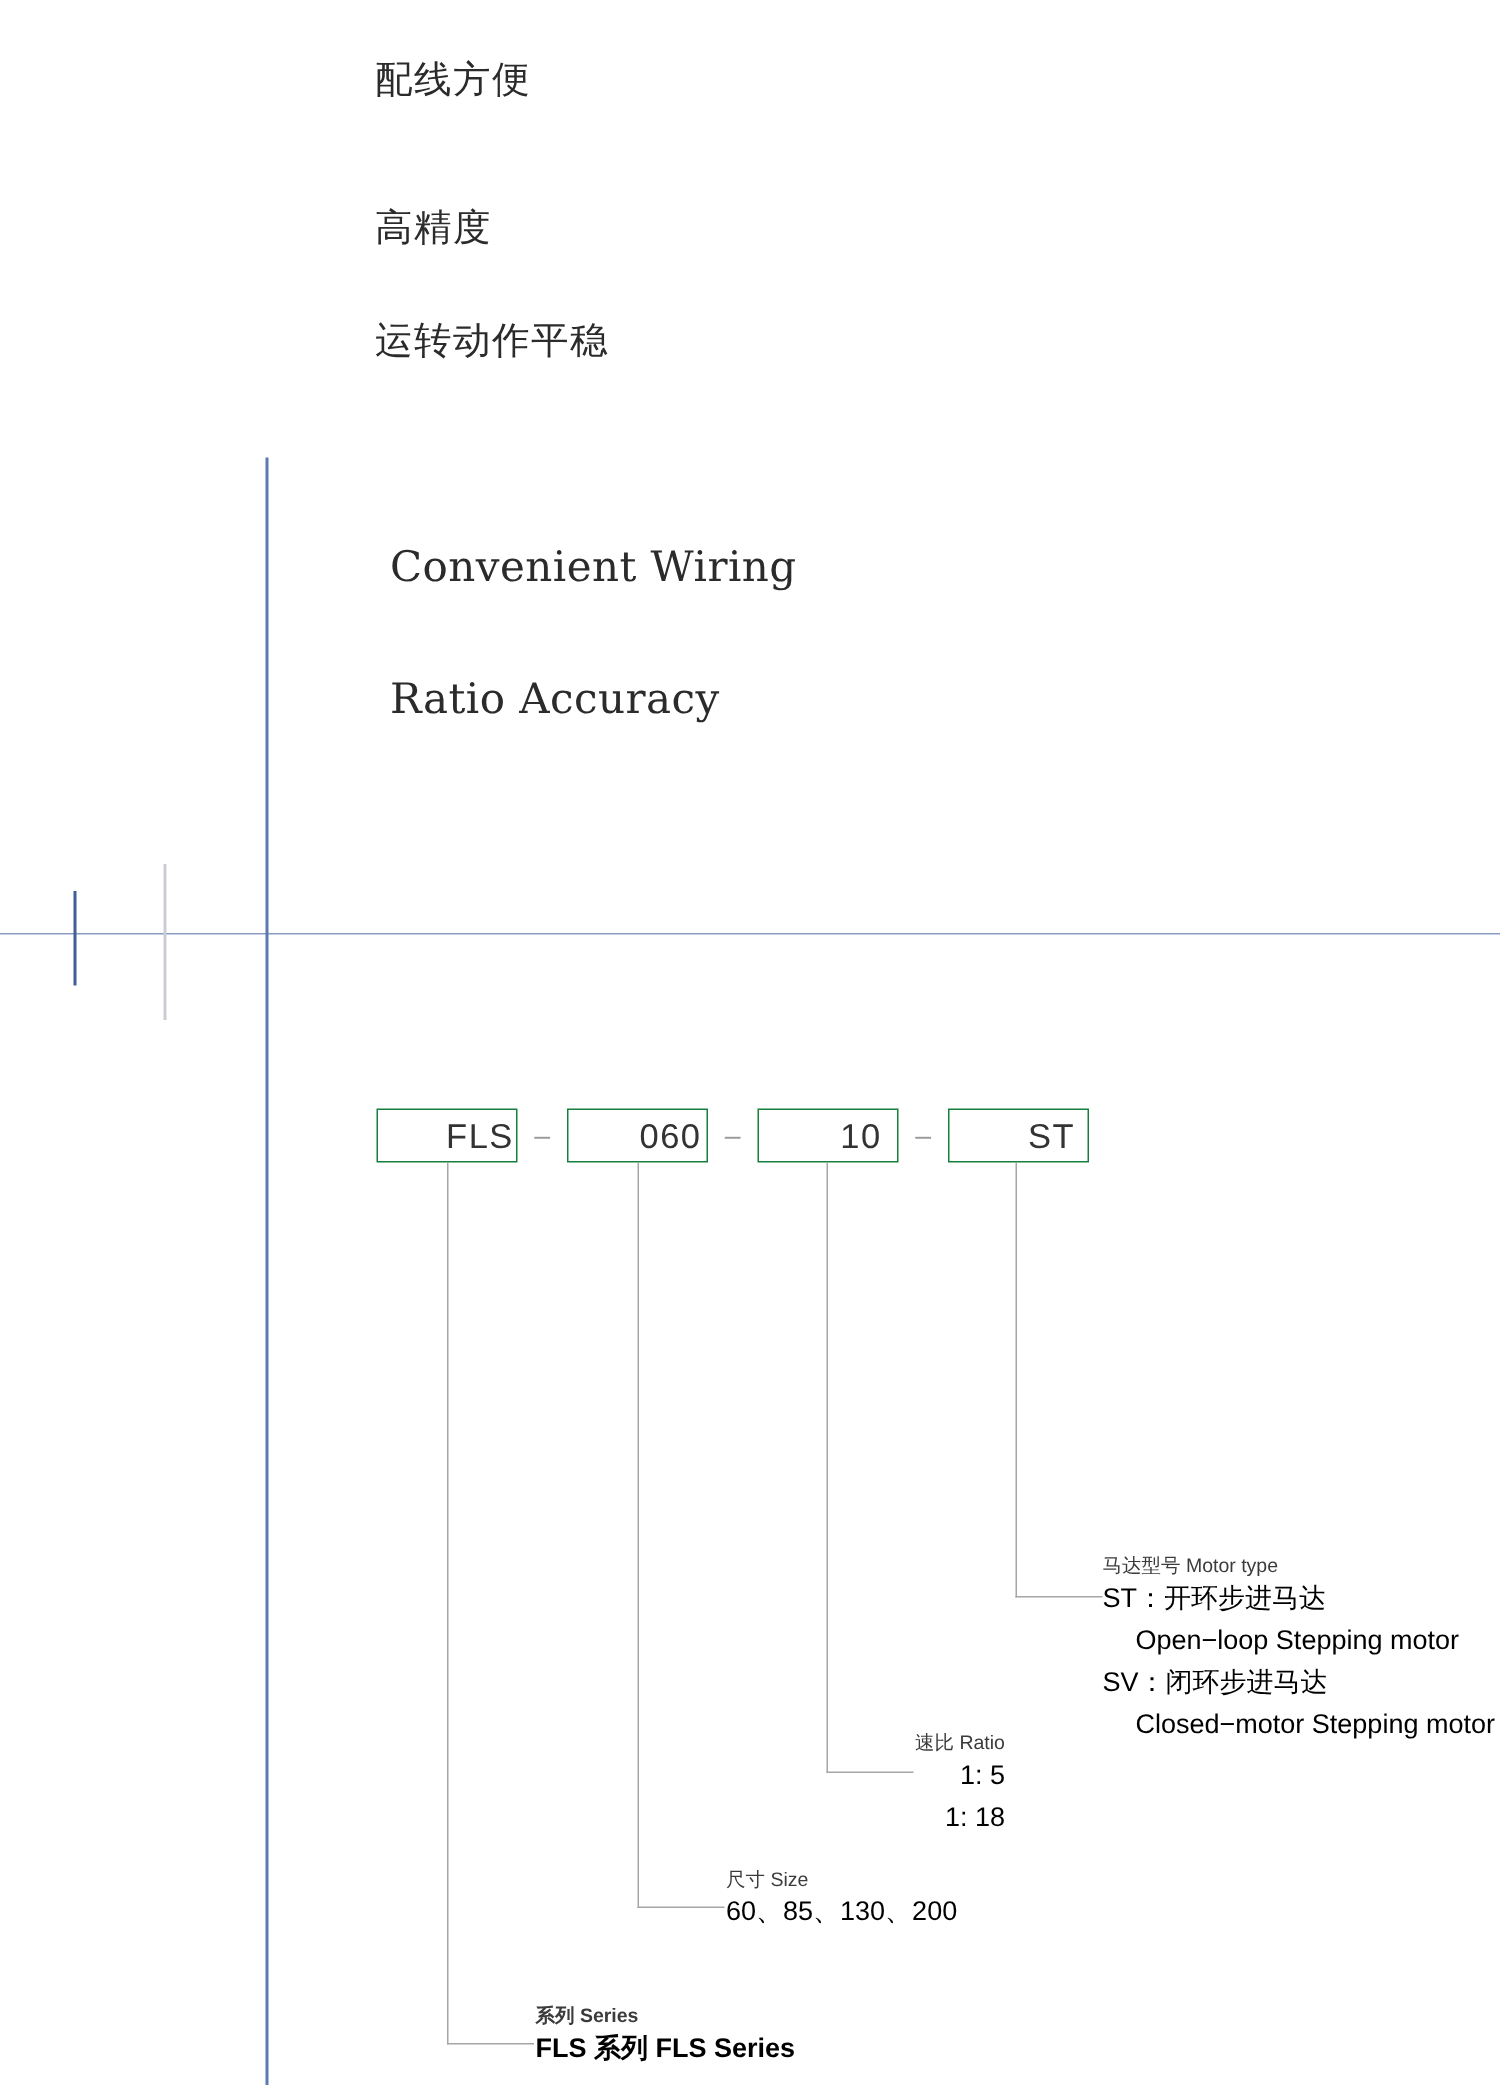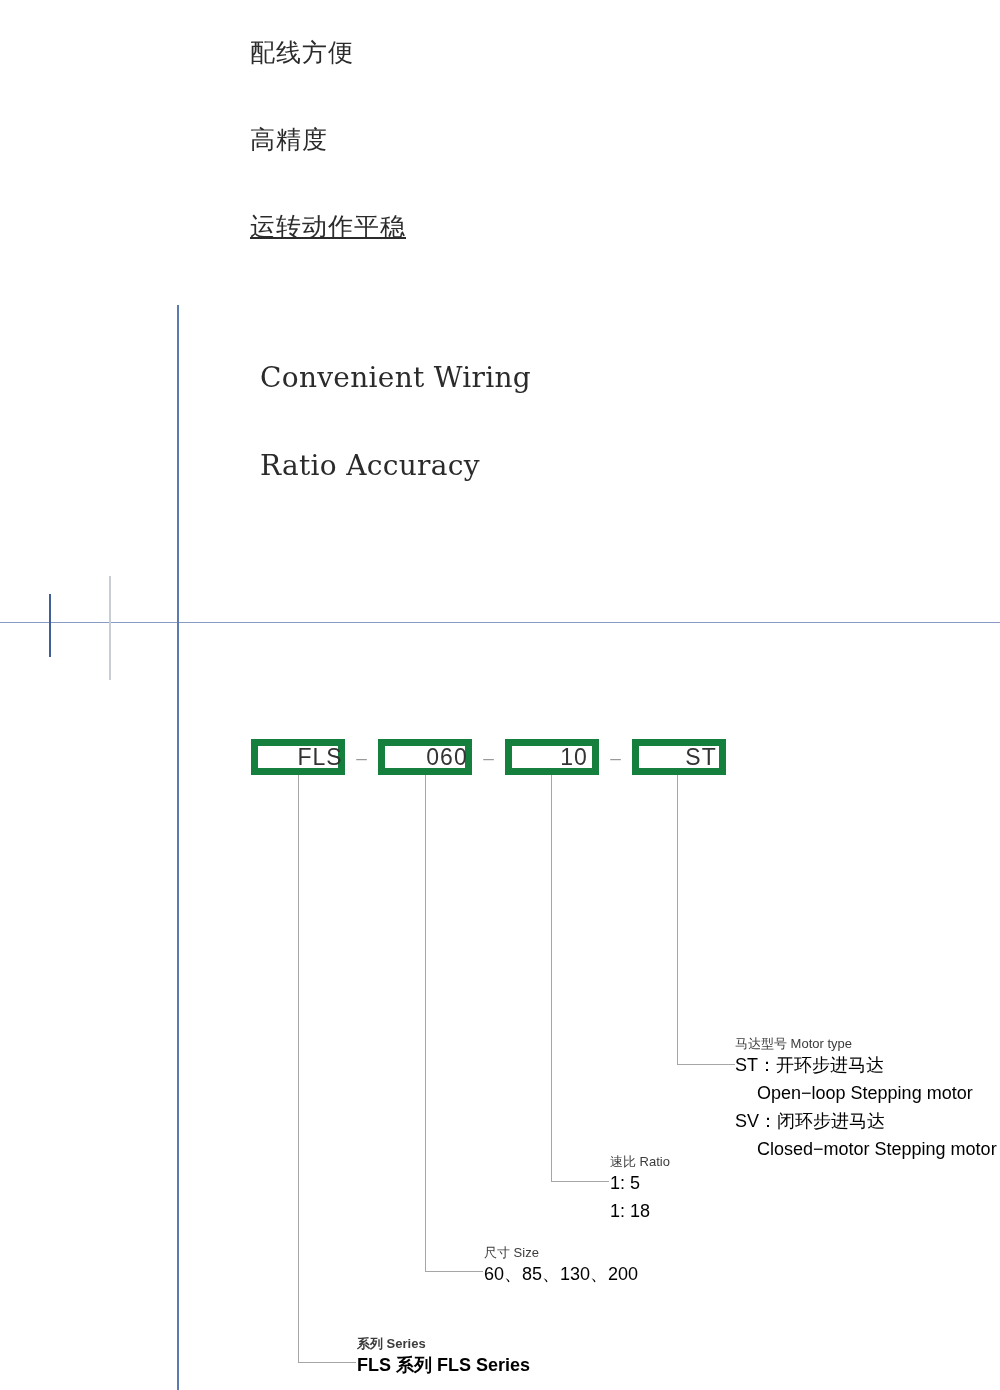--- a/index.html
+++ b/index.html
@@ -65,38 +65,38 @@
   .heading-en {
     position: absolute;
     left: 260px;
     font-family: "DejaVu Serif", "Liberation Serif", serif;
     font-size: 28px;
     color: #2b2b2b;
     letter-spacing: 0.3px;
     white-space: nowrap;
   }
   #cn0 { top: 16px; }
-  #cn1 { top: 103px; }
-  #cn2 { top: 190px; text-decoration: underline; }
+  #cn1 { top: 115px; }
+  #cn2 { top: 190px; }
   #en0 { top: 341px; }
   #en1 { top: 429px; }
   #en2 { top: 517px; }
 
   
   .code-row {
     position: absolute;
     left: 251px;
     top: 719px;
     display: flex;
     align-items: center;
   }
   .code-box {
     width: 94px;
     height: 36px;
-    border: 7px solid #15803d;
+    border: 1px solid #15803d;
     display: flex;
     align-items: center;
     justify-content: center;
     font-size: 23px;
     color: #333333;
     letter-spacing: 1px;
     background: #ffffff;
     padding-left: 44px;
   }
   .code-dash {
@@ -177,21 +177,21 @@
   <div class="conn-h" style="left:298px; top:1342px; width:58px;"></div>
 
   <div class="annot" style="left:735px; top:1016px;">
     <div class="annot-title">马达型号 Motor type</div>
     <div class="annot-sub">ST：开环步进马达</div>
     <div class="annot-sub indent">Open−loop Stepping motor</div>
     <div class="annot-sub">SV：闭环步进马达</div>
     <div class="annot-sub indent">Closed−motor Stepping motor</div>
   </div>
 
-  <div class="annot" style="left:610px; top:1134px;">
+  <div class="annot" style="left:610px; top:1134px;text-align:right;">
     <div class="annot-title">速比 Ratio</div>
     <div class="annot-sub">1: 5</div>
     <div class="annot-sub">1: 18</div>
   </div>
 
   <div class="annot" style="left:484px; top:1225px;">
     <div class="annot-title">尺寸 Size</div>
     <div class="annot-sub">60、85、130、200</div>
   </div>
 

